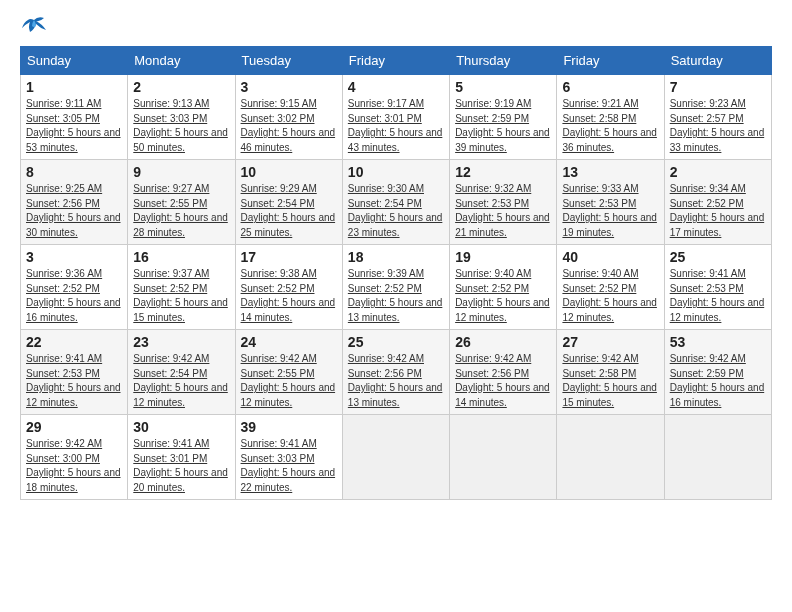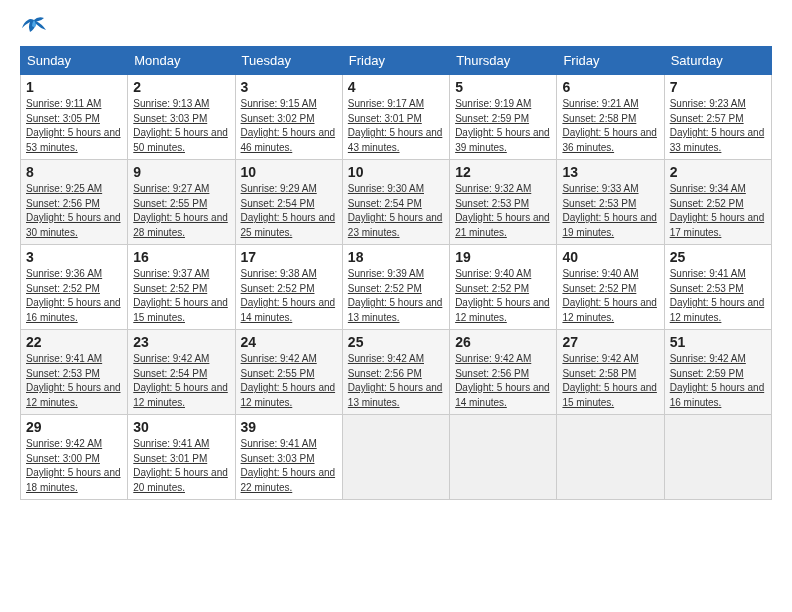--- a/index.html
+++ b/index.html
@@ -211,21 +211,21 @@
         </td>
         <td>
           <span class="day-num">26</span>
           <div class="day-info">Sunrise: 9:42 AM<br>Sunset: 2:56 PM<br>Daylight: 5 hours and 14 minutes.</div>
         </td>
         <td>
           <span class="day-num">27</span>
           <div class="day-info">Sunrise: 9:42 AM<br>Sunset: 2:58 PM<br>Daylight: 5 hours and 15 minutes.</div>
         </td>
         <td>
-          <span class="day-num">51</span>
+          <span class="day-num">53</span>
           <div class="day-info">Sunrise: 9:42 AM<br>Sunset: 2:59 PM<br>Daylight: 5 hours and 16 minutes.</div>
         </td>
       </tr>
       <tr>
         <td>
           <span class="day-num">29</span>
           <div class="day-info">Sunrise: 9:42 AM<br>Sunset: 3:00 PM<br>Daylight: 5 hours and 18 minutes.</div>
         </td>
         <td>
           <span class="day-num">30</span>

